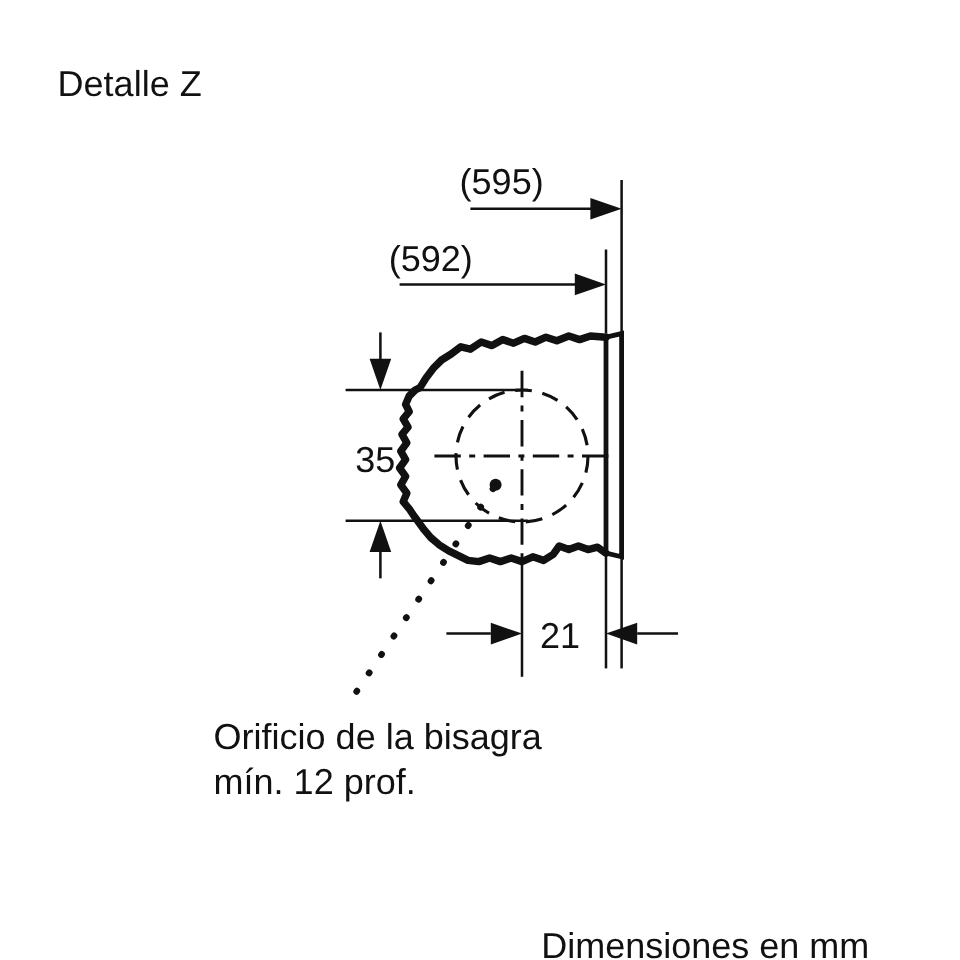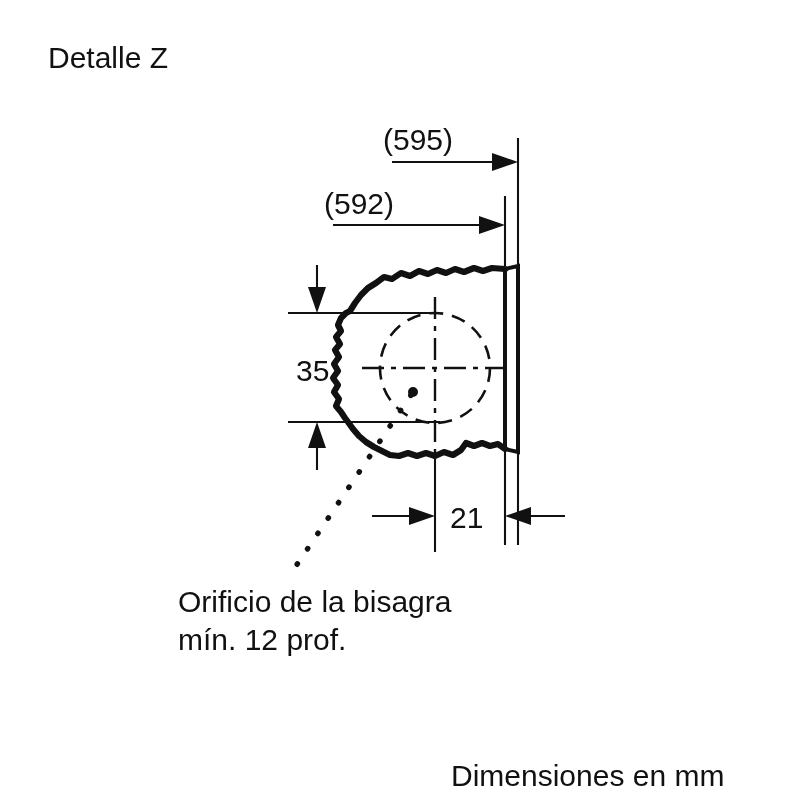--- a/index.html
+++ b/index.html
@@ -12,21 +12,21 @@
     width: 800px;
     height: 800px;
     position: relative;
     overflow: hidden;
     font-family: "Liberation Sans", sans-serif;
     color: #111111;
   }
   #drawing-root {
     position: absolute;
     left: 0;
-    top: 0;
+    top: 12px;
     width: 800px;
     height: 760px;
     text-align: right;
   }
   svg.sheet {
     display: block;
     width: 800px;
     height: 800px;
   }
   text {

